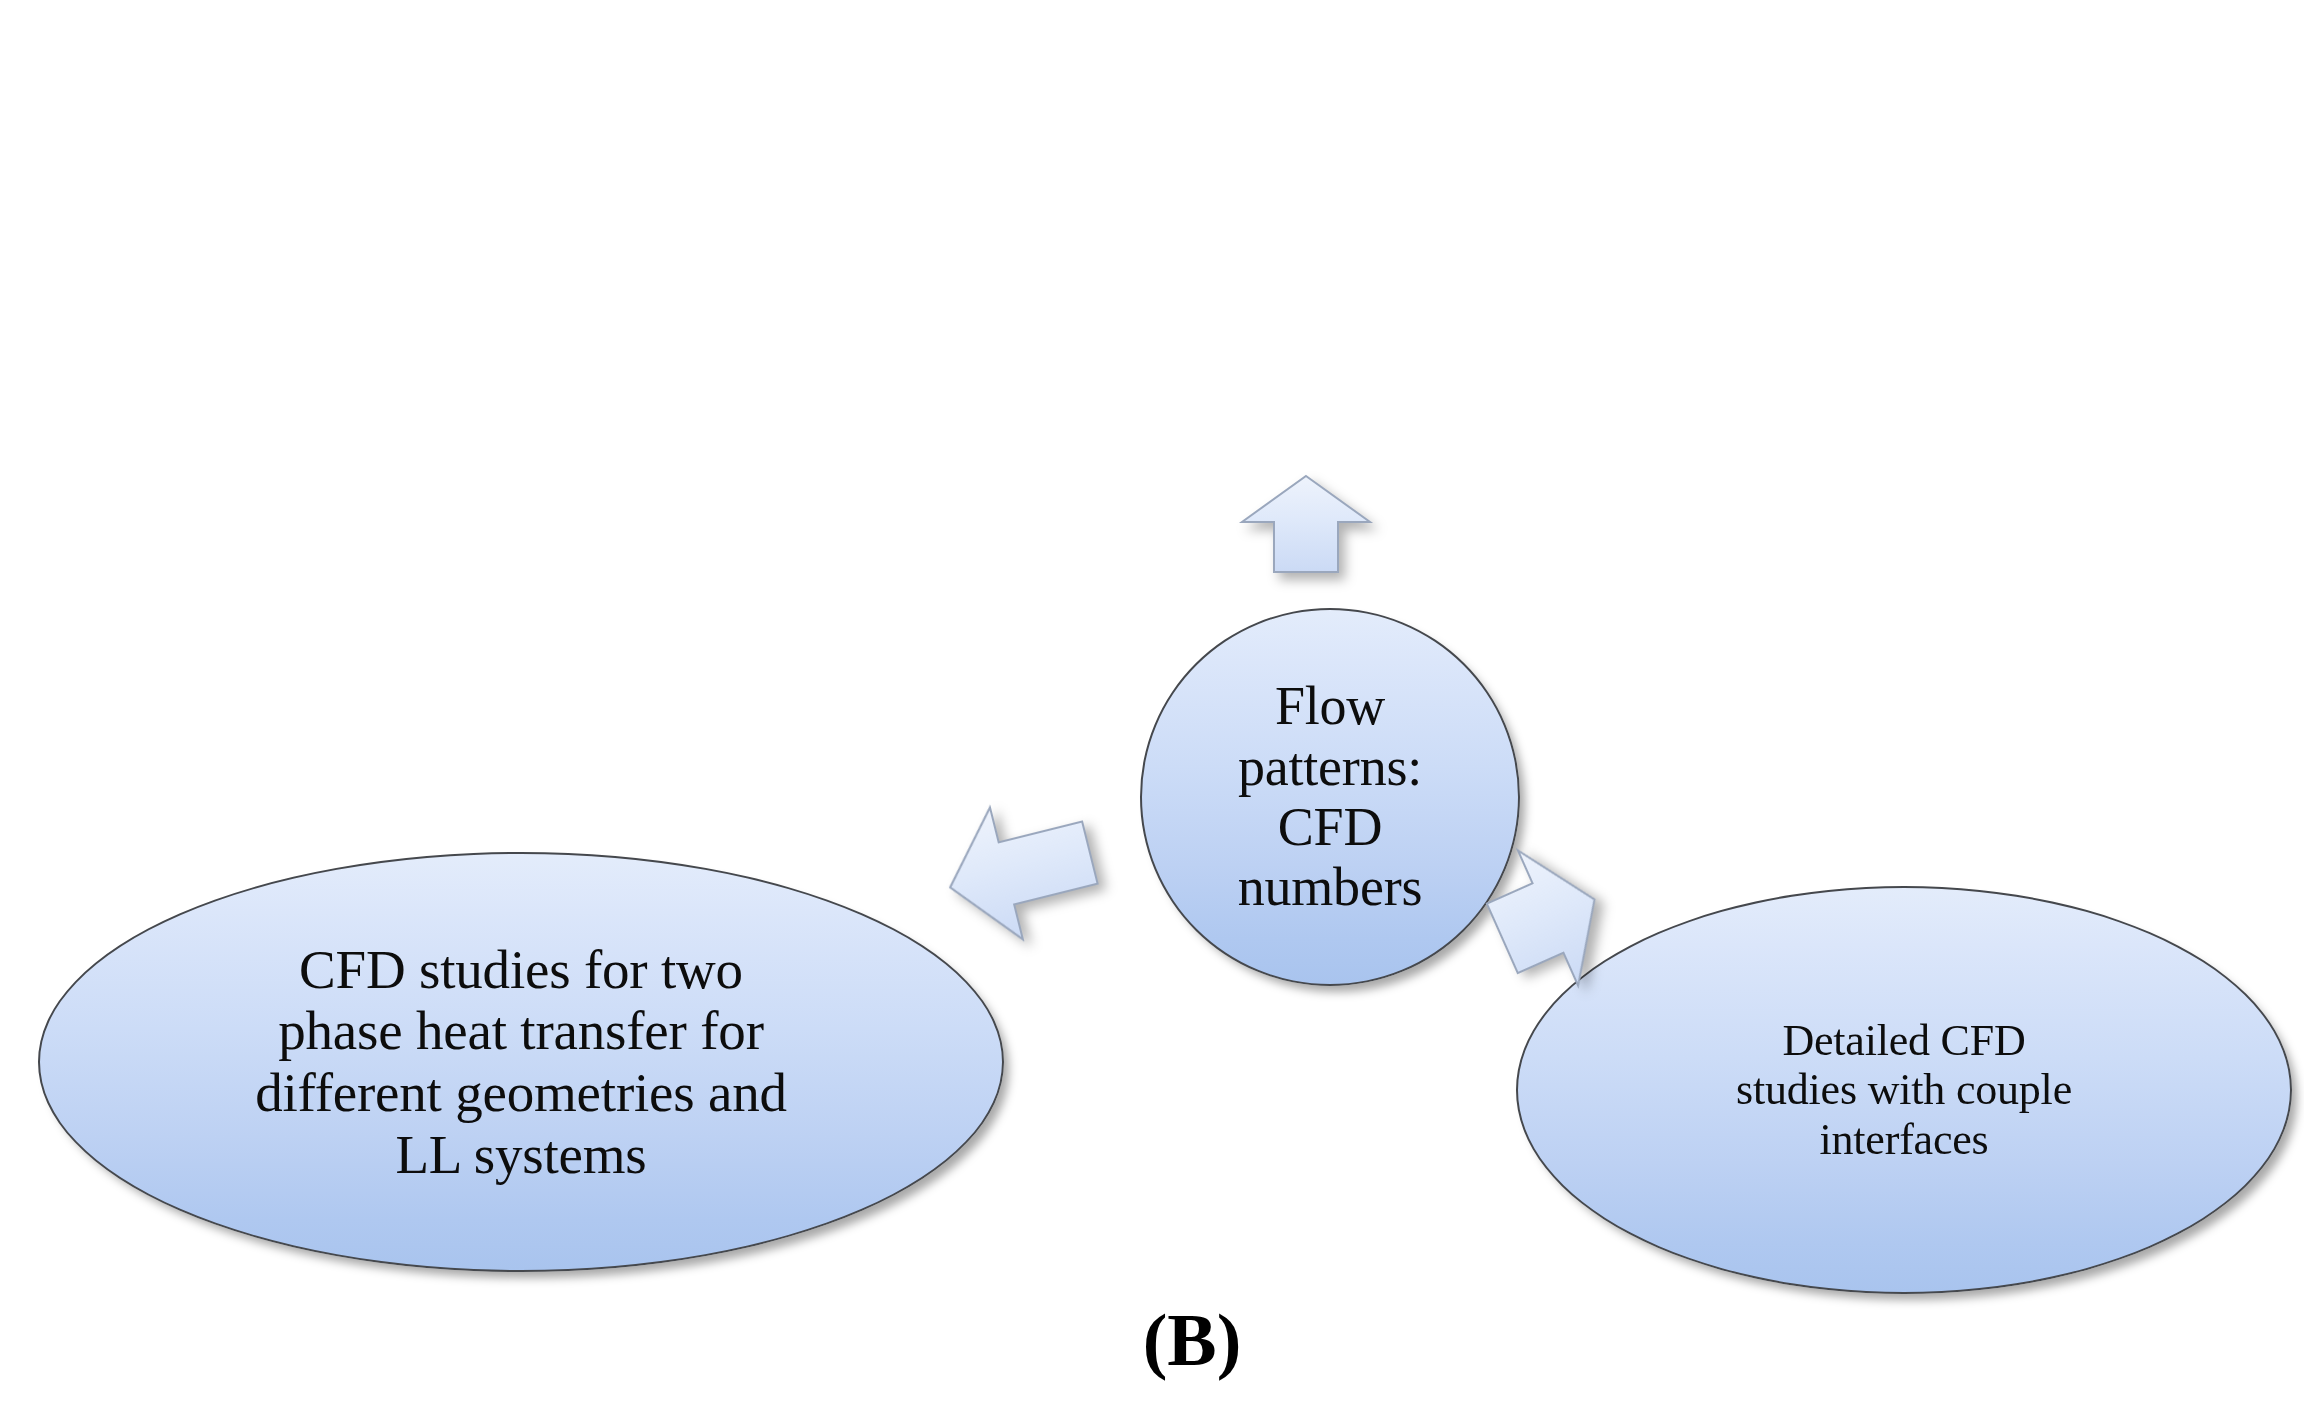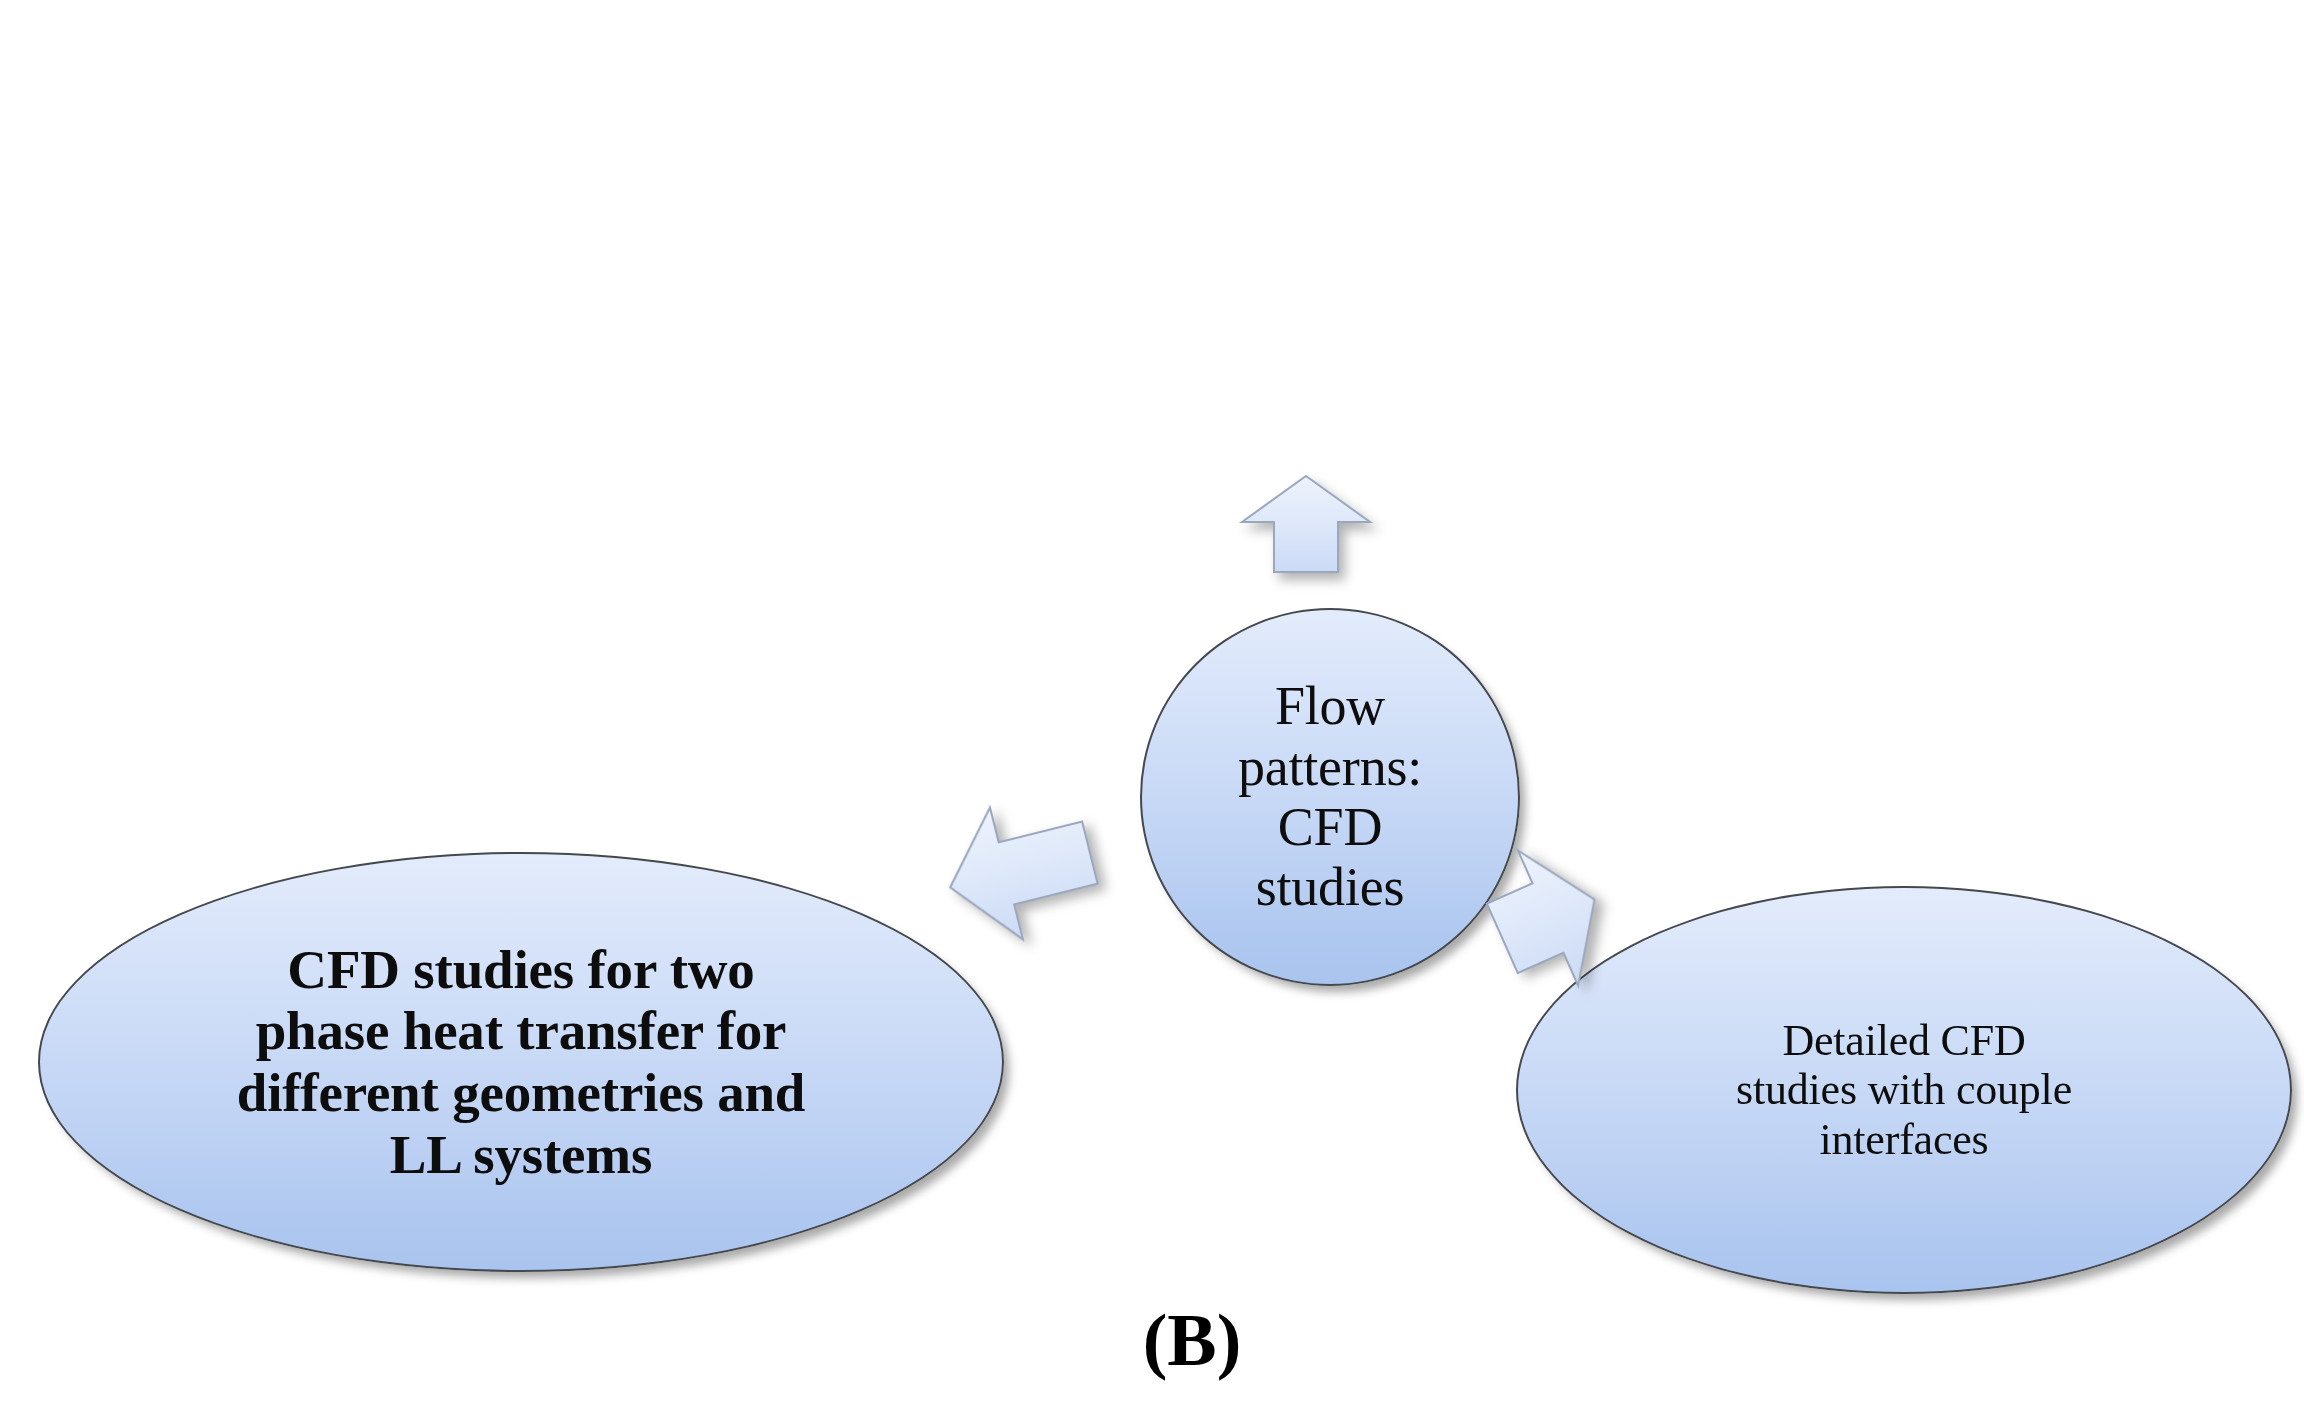--- a/index.html
+++ b/index.html
@@ -57,21 +57,20 @@
   }
   #node-center {
     left: 1140px; top: 608px;
     width: 380px; height: 378px;
     font-size: 54px;
   }
   #node-left {
     left: 38px;   top: 852px;
     width: 966px; height: 420px;
     font-size: 55px;
-    font-weight: bold;
   }
   #node-right {
     left: 1516px; top: 886px;
     width: 776px; height: 408px;
     font-size: 44px;
   }
 
   
   .arrow {
     position: absolute;
@@ -128,21 +127,21 @@
         <stop offset="100%" stop-color="#cbdaf5"></stop>
       </linearGradient>
     </defs>
   </svg>
 
 
   <div class="node circle" id="node-center">
     <span class="label">Flow
 patterns:
 CFD
-studies</span>
+numbers</span>
   </div>
 
   <div class="node ellipse" id="node-left">
     <span class="label">CFD studies for two
 phase heat transfer for
 different geometries and
 LL systems</span>
   </div>
 
   <div class="node ellipse" id="node-right">

